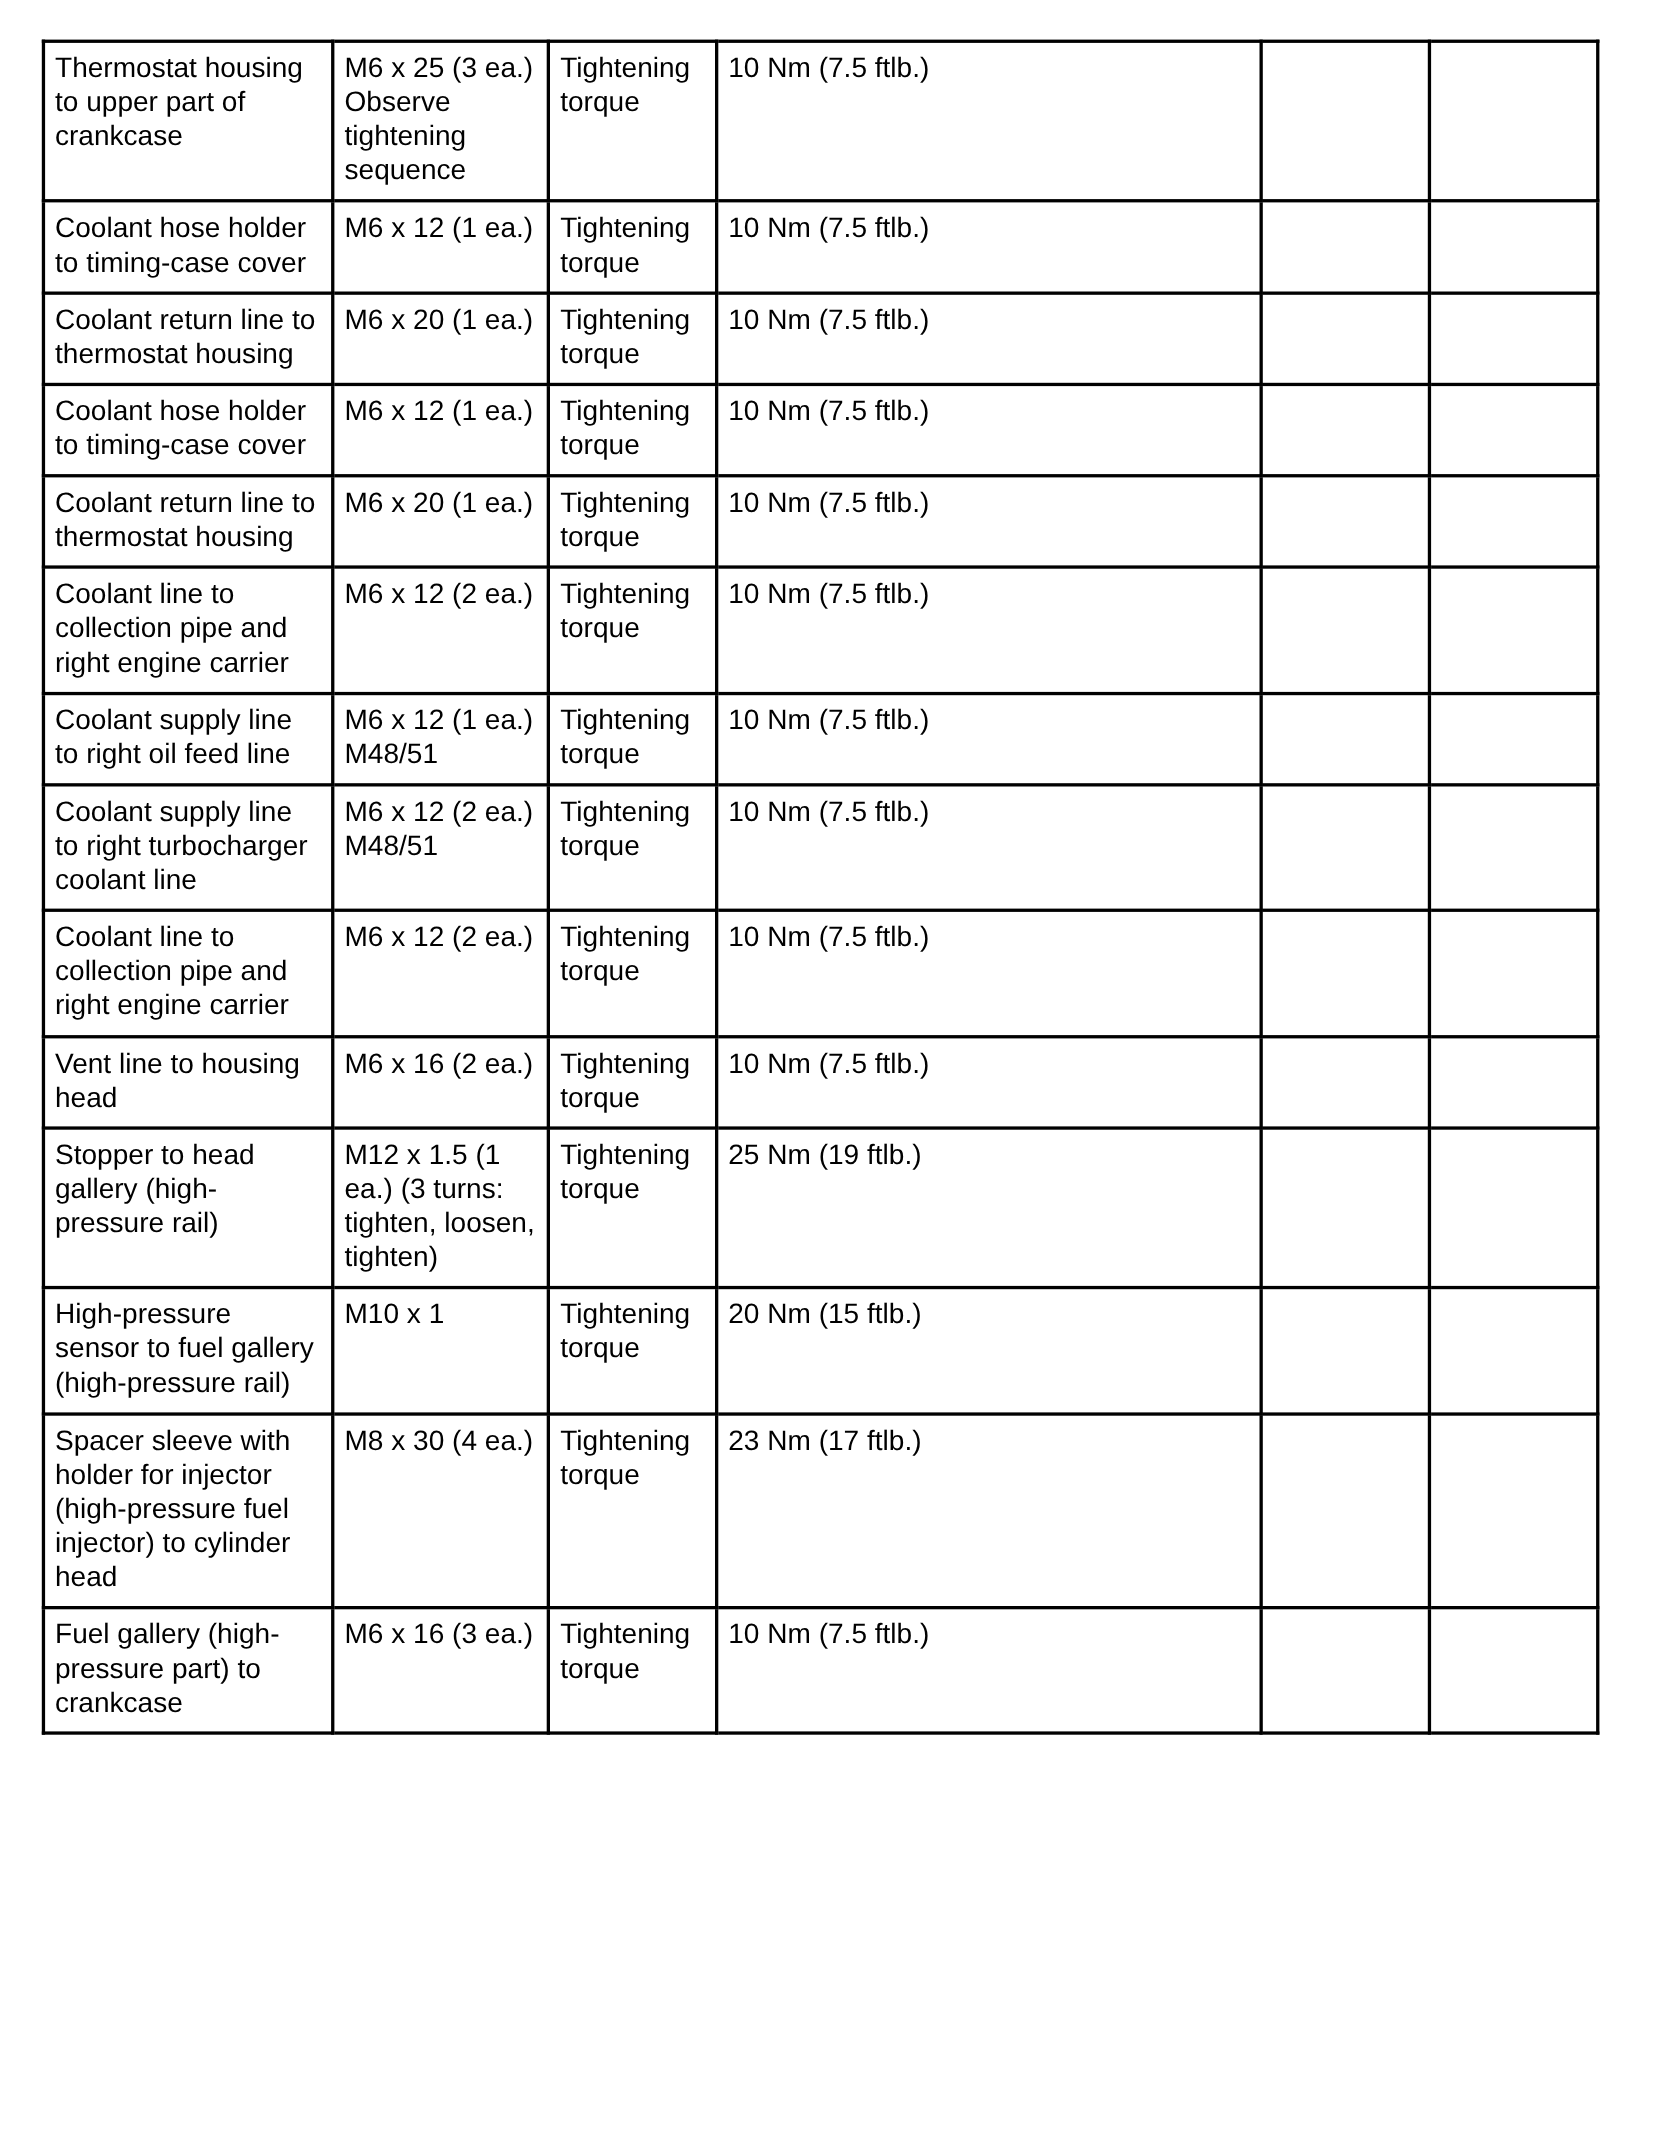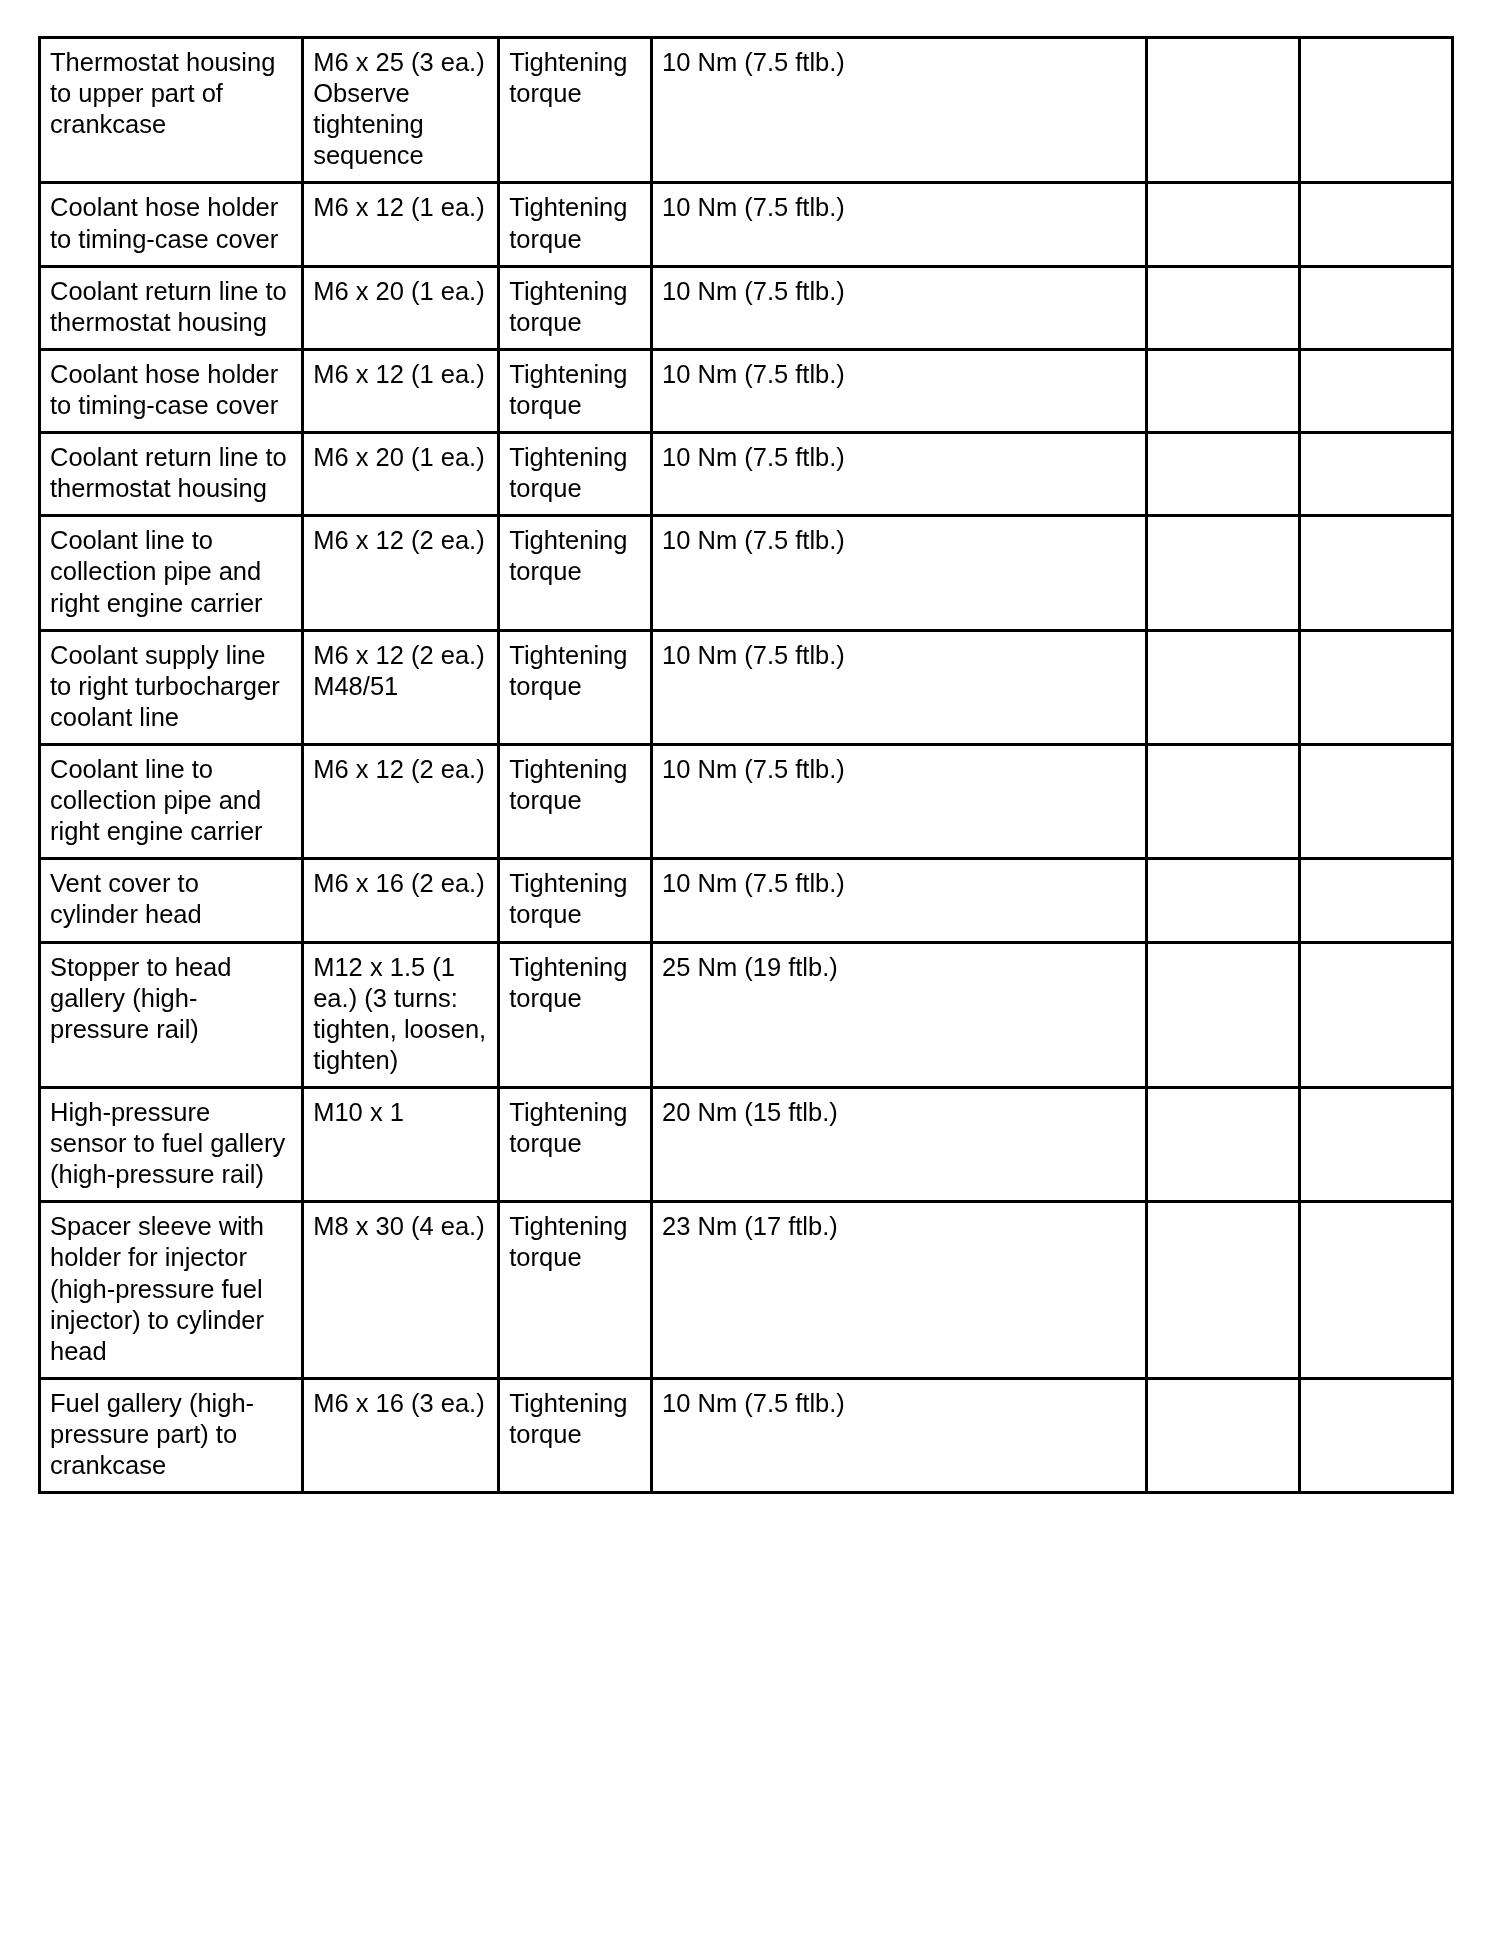--- a/index.html
+++ b/index.html
@@ -111,41 +111,49 @@
 
       <tr>
         <td>Coolant line to collection pipe and right engine carrier</td>
         <td>M6 x 12 (2 ea.)</td>
         <td>Tightening torque</td>
         <td class="value-cell">10 Nm (7.5 ftlb.)</td>
         <td class="blank-cell"></td>
         <td class="blank-cell"></td>
       </tr>
 
+      <tr>
+        <td>Coolant supply line to right oil feed line</td>
+        <td>M6 x 12 (1 ea.) M48/51</td>
+        <td>Tightening torque</td>
+        <td class="value-cell">10 Nm (7.5 ftlb.)</td>
+        <td class="blank-cell"></td>
+        <td class="blank-cell"></td>
+      </tr>
 
       <tr>
         <td>Coolant supply line to right turbocharger coolant line</td>
         <td>M6 x 12 (2 ea.) M48/51</td>
         <td>Tightening torque</td>
         <td class="value-cell">10 Nm (7.5 ftlb.)</td>
         <td class="blank-cell"></td>
         <td class="blank-cell"></td>
       </tr>
 
       <tr>
         <td>Coolant line to collection pipe and right engine carrier</td>
         <td>M6 x 12 (2 ea.)</td>
         <td>Tightening torque</td>
         <td class="value-cell">10 Nm (7.5 ftlb.)</td>
         <td class="blank-cell"></td>
         <td class="blank-cell"></td>
       </tr>
 
       <tr>
-        <td>Vent cover to cylinder head</td>
+        <td>Vent line to housing head</td>
         <td>M6 x 16 (2 ea.)</td>
         <td>Tightening torque</td>
         <td class="value-cell">10 Nm (7.5 ftlb.)</td>
         <td class="blank-cell"></td>
         <td class="blank-cell"></td>
       </tr>
 
       <tr>
         <td>Stopper to head gallery (high-pressure rail)</td>
         <td>M12 x 1.5 (1 ea.) (3 turns: tighten, loosen, tighten)</td>

